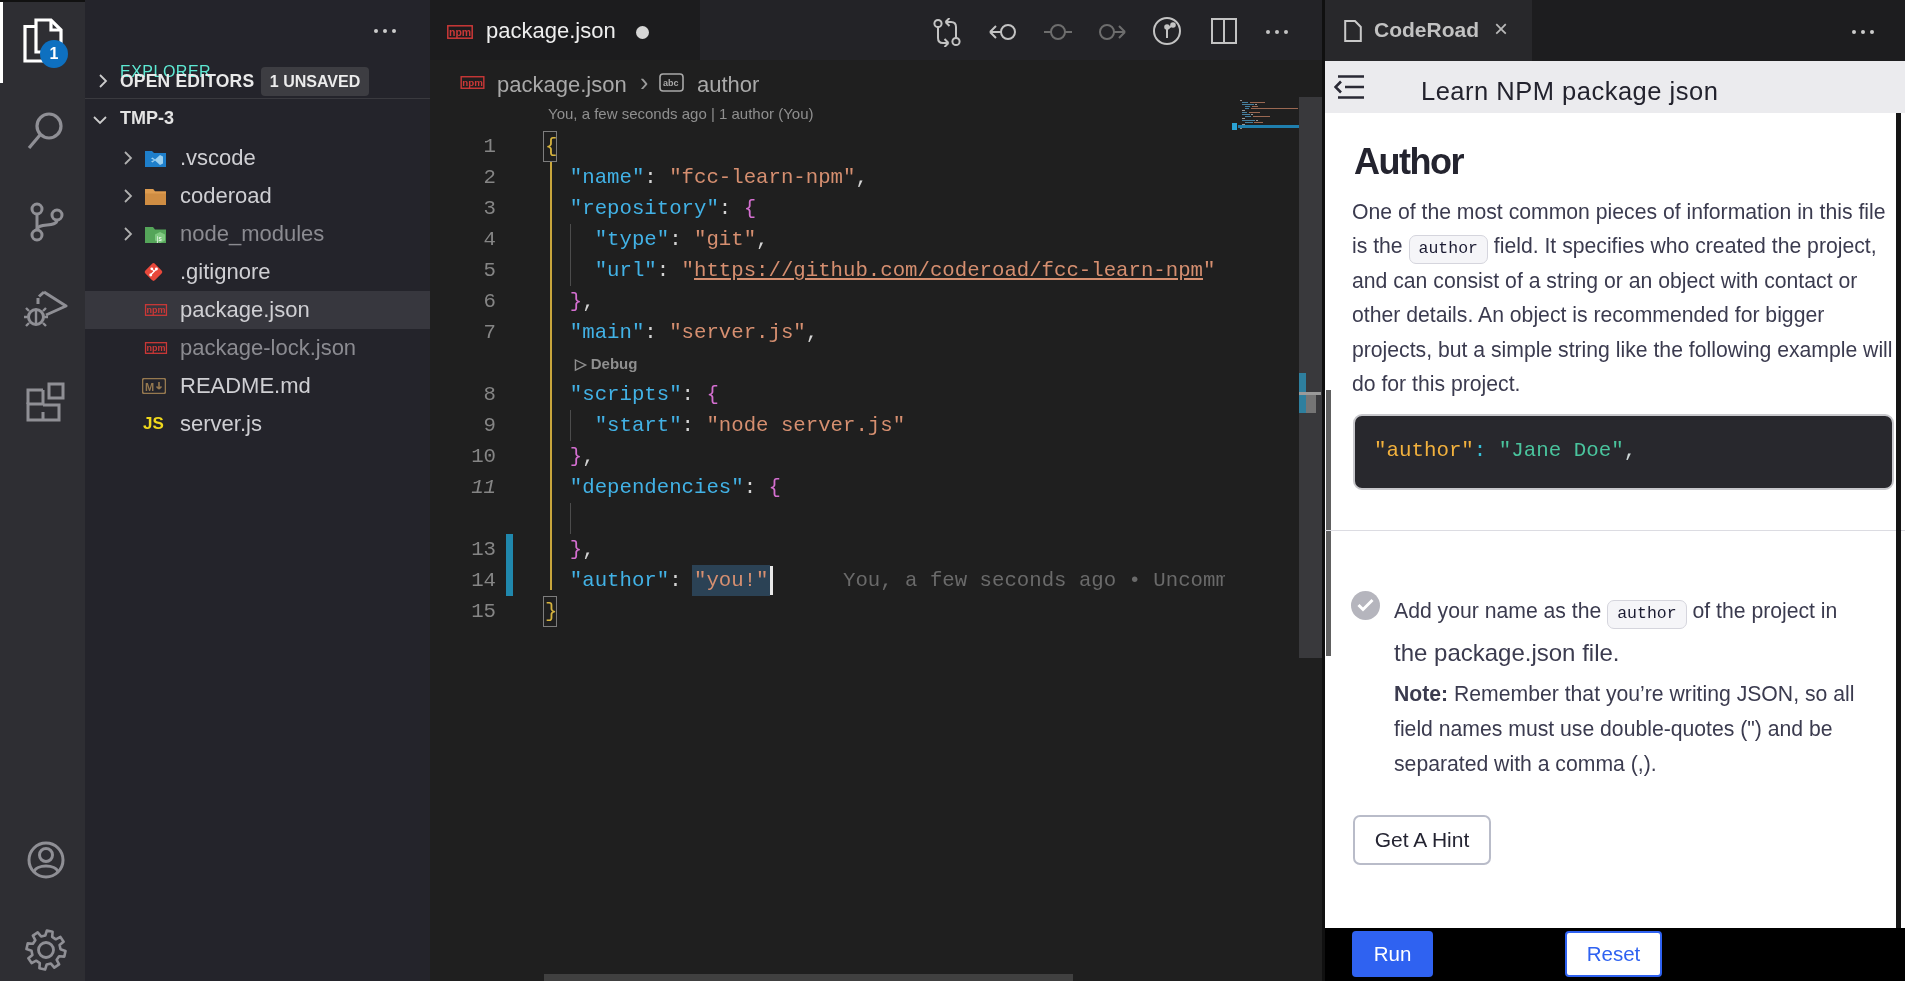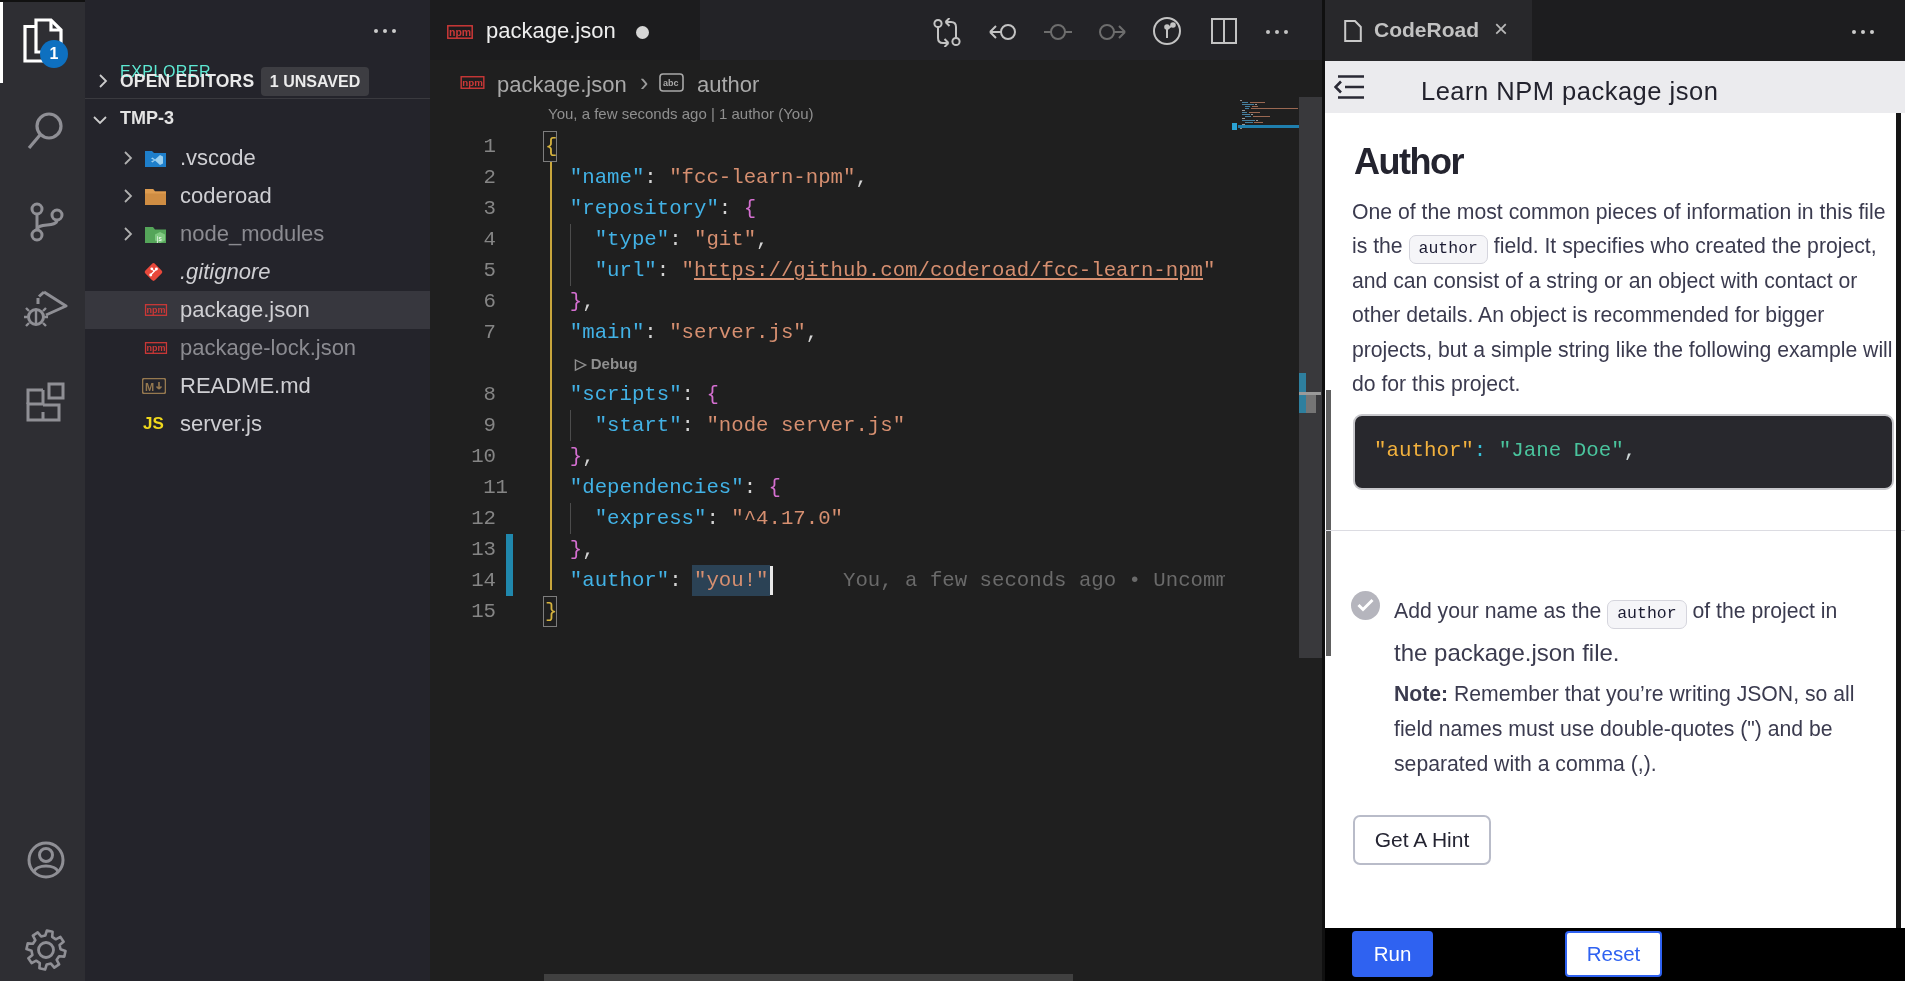--- a/index.html
+++ b/index.html
@@ -148,21 +148,21 @@
   <svg class="chev" viewBox="0 0 20 20" fill="none">
       <path d="M7 4 L13 10 L7 16" stroke="#b0b0b0" stroke-width="1.8"></path>
     </svg>
   <svg class="ficon" viewBox="0 0 23 22">
       <path d="M1 4 L9 4 L11 6.5 L22 6.5 L22 20 L1 20 Z" fill="#55a55a"></path>
       <path d="M16 9 L21 11.5 L21 17.5 L16 20 L11 17.5 L11 11.5 Z" fill="#7fc981"></path>
       <text x="13" y="17.5" font-size="6.5" fill="#ffffff" font-family="Liberation Sans">js</text>
     </svg>
   <span class="lbl dim">node_modules</span>
 </div>
-<div class="treerow" style="top:253px;font-style:italic;">
+<div class="treerow" style="top:253px;">
   <svg class="ficon" style="left:57px;" viewBox="0 0 24 24">
       <rect x="4.5" y="4.5" width="15" height="15" rx="2.5" transform="rotate(45 12 12)" fill="#e8483b"></rect>
       <path d="M9 15 L15 9 M10.2 8.6 L12.6 11" stroke="#fff" stroke-width="1.4"></path>
       <circle cx="9" cy="15.2" r="1.6" fill="#fff"></circle>
       <circle cx="15.2" cy="8.8" r="1.6" fill="#fff"></circle>
       <circle cx="10.1" cy="8.5" r="1.5" fill="#fff"></circle>
     </svg>
   <span class="lbl">.gitignore</span>
 </div>
 <div class="treerow" style="top:291px;background:#37373e;">
@@ -268,22 +268,21 @@
   <div class="codeline" style="left:0;top:62px;"><span class="lnum" style="left:0;">2</span><span class="ctext">  <span class="k">"name"</span><span class="p">: </span><span class="s">"fcc-learn-npm"</span><span class="p">,</span></span></div>
   <div class="codeline" style="left:0;top:93px;"><span class="lnum" style="left:0;">3</span><span class="ctext">  <span class="k">"repository"</span><span class="p">: </span><span class="b2">{</span></span></div>
   <div class="codeline" style="left:0;top:124px;"><span class="lnum" style="left:0;">4</span><span class="ctext">    <span class="k">"type"</span><span class="p">: </span><span class="s">"git"</span><span class="p">,</span></span></div>
   <div class="codeline" style="left:0;top:155px;"><span class="lnum" style="left:0;">5</span><span class="ctext">    <span class="k">"url"</span><span class="p">: </span><span class="s">"<u>https://github.com/coderoad/fcc-learn-npm</u>"</span></span></div>
   <div class="codeline" style="left:0;top:186px;"><span class="lnum" style="left:0;">6</span><span class="ctext">  <span class="b2">}</span><span class="p">,</span></span></div>
   <div class="codeline" style="left:0;top:217px;"><span class="lnum" style="left:0;">7</span><span class="ctext">  <span class="k">"main"</span><span class="p">: </span><span class="s">"server.js"</span><span class="p">,</span></span></div>
   <div class="codeline" style="left:0;top:248px;font-weight:bold;"><span class="cl" style="position:absolute;left:145px;">▷ Debug</span></div>
   <div class="codeline" style="left:0;top:279px;"><span class="lnum" style="left:0;">8</span><span class="ctext">  <span class="k">"scripts"</span><span class="p">: </span><span class="b2">{</span></span></div>
   <div class="codeline" style="left:0;top:310px;"><span class="lnum" style="left:0;">9</span><span class="ctext">    <span class="k">"start"</span><span class="p">: </span><span class="s">"node server.js"</span></span></div>
   <div class="codeline" style="left:0;top:341px;"><span class="lnum" style="left:0;">10</span><span class="ctext">  <span class="b2">}</span><span class="p">,</span></span></div>
-  <div class="codeline" style="left:0;top:372px;"><span class="lnum" style="left:12px;">11</span><span class="ctext">  <span class="k">"dependencies"</span><span class="p">: </span><span class="b2">{</span></span></div>
-  <div class="codeline" style="left:0;top:403px;"><span class="lnum" style="left:0;">12</span><span class="ctext">    <span class="k">"express"</span><span class="p">: </span><span class="s">"^4.17.0"</span></span></div>
+  <div class="codeline" style="left:0;top:372px;"><span class="lnum" style="left:0;font-style:italic;">11</span><span class="ctext">  <span class="k">"dependencies"</span><span class="p">: </span><span class="b2">{</span></span></div>
   <div class="codeline" style="left:0;top:434px;"><span class="lnum" style="left:0;">13</span><span class="ctext">  <span class="b2">}</span><span class="p">,</span></span></div>
   <div class="codeline" style="left:0;top:465px;"><span class="lnum" style="left:0;">14</span><span class="ctext">  <span class="k">"author"</span><span class="p">: </span><span class="s">"you!"</span><span style="color:#6a6a6a;">&nbsp;&nbsp;&nbsp;&nbsp;&nbsp;&nbsp;You, a few seconds ago • Uncommitte</span></span></div>
   <div class="codeline" style="left:0;top:496px;font-family:Liberation Mono, monospace;"><span class="lnum" style="left:0;">15</span><span class="ctext b1">}</span></div>
 </div>
 
 <div class="abs" style="left:1238px;top:100px;width:62px;height:34px;">
   <div class="abs" style="left:2px;top:0px;width:2px;height:1.1px;background:#8a8a8a;"></div>
   <div class="abs" style="left:4px;top:2px;width:6px;height:1.1px;background:#46809f;"></div>
   <div class="abs" style="left:12px;top:2px;width:15px;height:1.1px;background:#9a6852;"></div>
   <div class="abs" style="left:4px;top:4px;width:12px;height:1.1px;background:#46809f;"></div>

